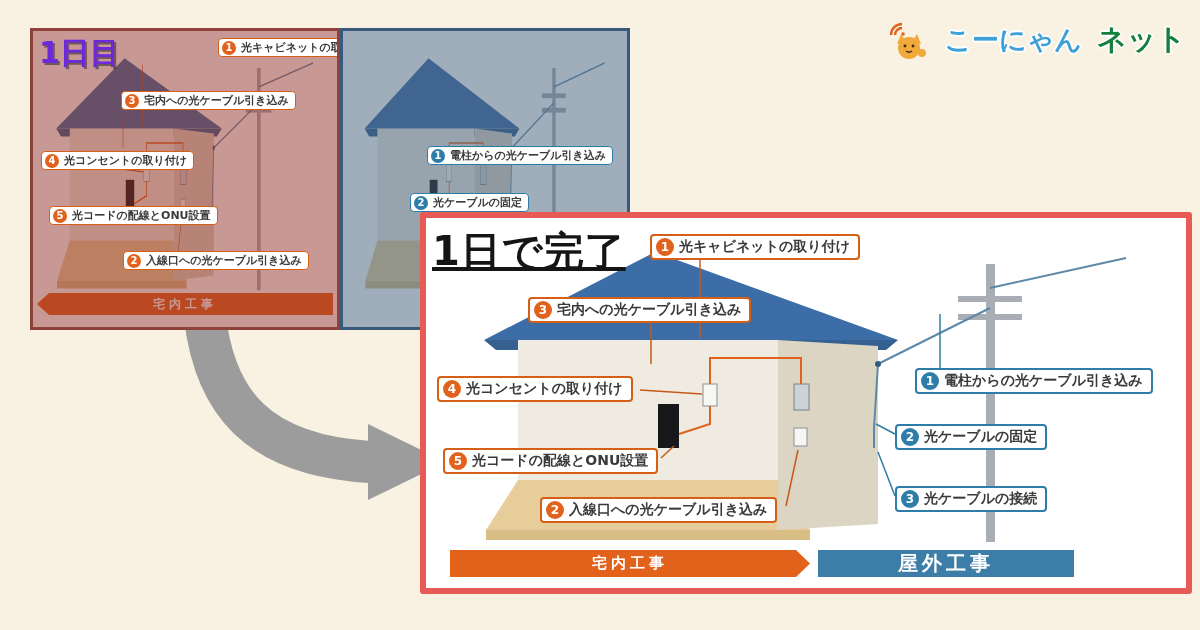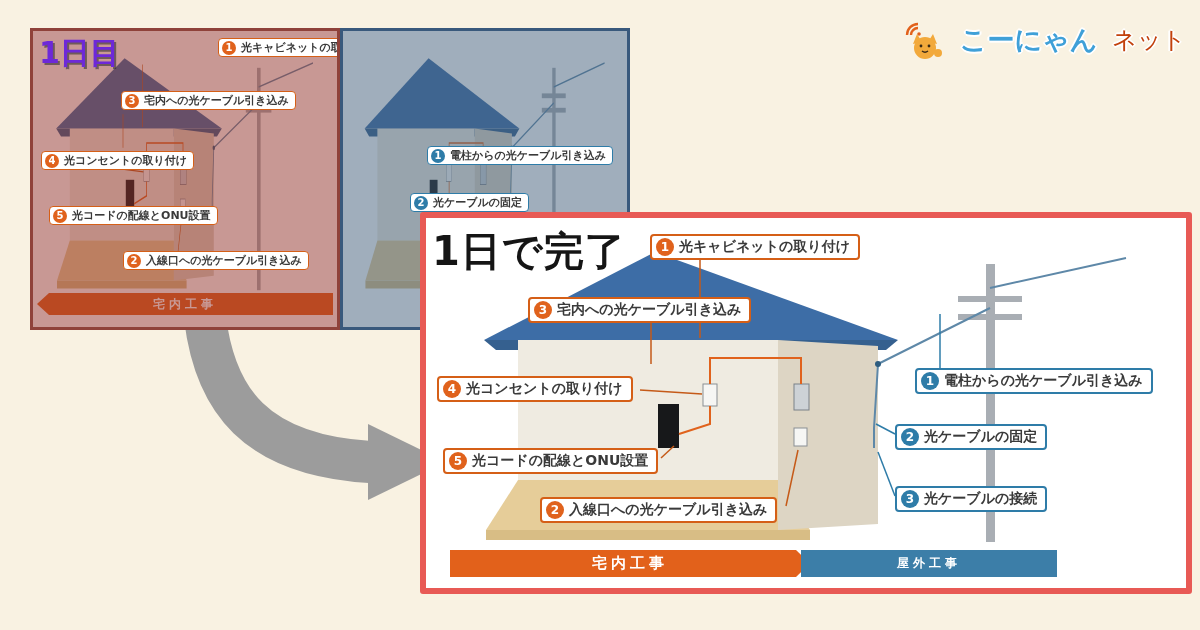--- a/index.html
+++ b/index.html
@@ -12,51 +12,51 @@
   .panel-day2{left:340px;top:28px;width:284px;height:296px;border:3px solid #39597c;z-index:2;}
   .panel-main{left:420px;top:212px;width:760px;height:370px;border:6px solid #e85a55;z-index:3;border-radius:3px;}
 
   .house{position:absolute;left:0;top:0;width:100%;height:100%;}
   .tint{position:absolute;inset:0;z-index:3;}
   .tint-red{background:rgba(146,50,42,0.5);}
   .tint-blue{background:rgba(66,94,122,0.5);}
 
   .panel-title{position:absolute;z-index:4;font-weight:900;color:#6d28d9;
                text-shadow:2px 2px 0 rgba(40,40,40,.55);font-size:30px;left:6px;top:2px;}
-  .main-title{position:absolute;z-index:5;font-weight:900;color:#151515;font-size:40px;left:6px;top:6px;letter-spacing:1px;}
+  .main-title{position:absolute;z-index:5;font-weight:900;color:#151515;font-size:40px;left:6px;top:6px;letter-spacing:1px;text-decoration:underline;}
 
   
   .label{position:absolute;z-index:4;display:flex;align-items:center;gap:5px;background:#ffffff;
          border:2px solid;border-radius:4px;padding:2px 8px 2px 4px;font-weight:bold;color:#3a3a3a;white-space:nowrap;}
   .label.o{border-color:#d55f17;}
   .label.b{border-color:#2e7ca8;}
   .badge{border-radius:50%;color:#ffffff;display:flex;align-items:center;justify-content:center;flex:0 0 auto;font-weight:bold;}
   .o .badge{background:#e0621c;}
   .b .badge{background:#2e7ca8;}
   .label-main{font-size:14px;}
   .label-main .badge{width:18px;height:18px;font-size:12px;}
   .label-sm{font-size:11px;padding:1px 6px 1px 3px;border-width:1.5px;}
   .label-sm .badge{width:14px;height:14px;font-size:10px;}
 
   
   .banner{position:absolute;color:#ffffff;font-weight:bold;display:flex;align-items:center;justify-content:center;letter-spacing:4px;}
   .banner-day1{left:4px;top:262px;width:296px;height:22px;font-size:12px;background:#e2611b;z-index:2;
                clip-path:polygon(12px 0,100% 0,100% 100%,12px 100%,0 50%);}
   .banner-orange{left:24px;top:332px;width:360px;height:27px;font-size:15px;background:#e2611b;z-index:4;
                  clip-path:polygon(0 0,calc(100% - 14px) 0,100% 50%,calc(100% - 14px) 100%,0 100%);}
-  .banner-blue{left:375px;top:332px;width:256px;height:27px;font-size:12px;background:#3c7ea8;z-index:4;text-align:right;}
+  .banner-blue{left:392px;top:332px;width:256px;height:27px;font-size:20px;background:#3c7ea8;z-index:4;text-align:right;}
 
   
   .big-arrow{position:absolute;left:120px;top:290px;width:360px;height:240px;z-index:1;}
 
   
   .logo{position:absolute;right:14px;top:20px;z-index:6;display:flex;align-items:center;gap:15px;}
   .brand1{font-size:27px;font-weight:900;color:#3fa0d8;
           text-shadow:-2px 0 #fff,2px 0 #fff,0 -2px #fff,0 2px #fff,-1px -1px #fff,1px 1px #fff;}
-  .brand2{font-size:24px;font-weight:400;color:#c2410c;
+  .brand2{font-size:29px;font-weight:700;color:#15803d;
           text-shadow:-2px 0 #fff,2px 0 #fff,0 -2px #fff,0 2px #fff,-1px -1px #fff,1px 1px #fff;}
 </style>
 </head>
 <body>
 
 <div class="stage">
 
   <svg class="big-arrow" viewBox="0 0 360 240">
     <path d="M 85,28 C 95,110 135,165 250,172" fill="none" stroke="#9c9c9c" stroke-width="42"></path>
     <polygon points="248,134 248,210 326,172" fill="#9c9c9c"></polygon>

